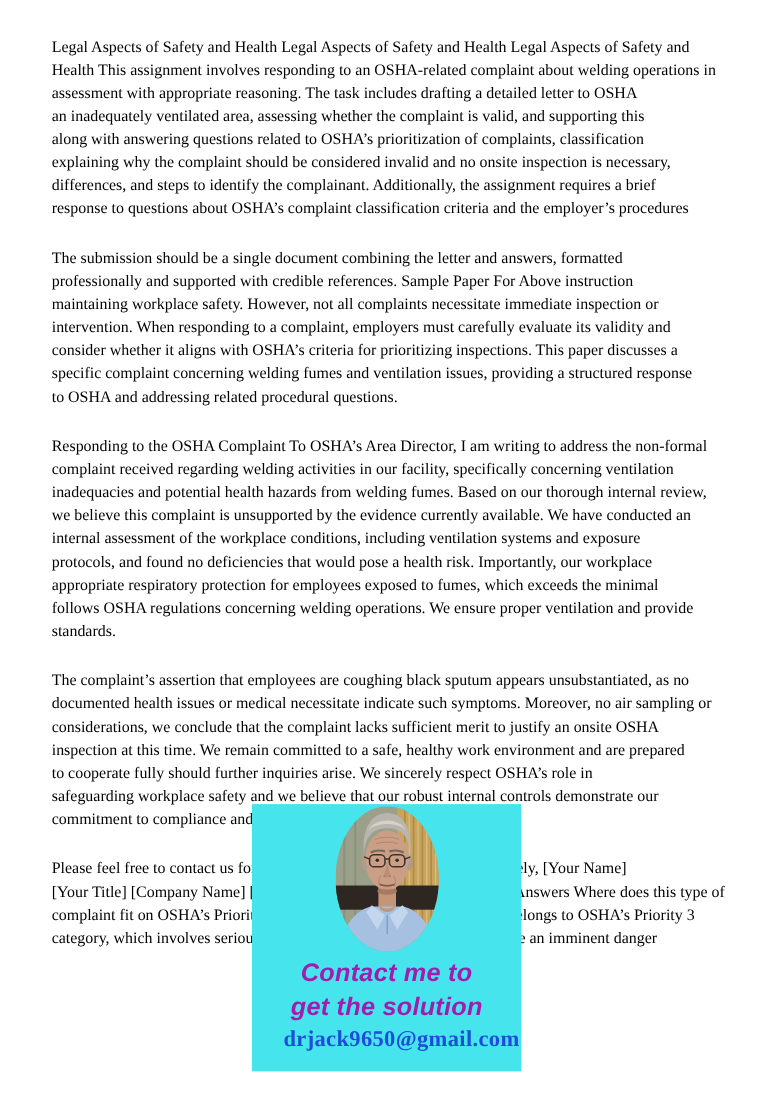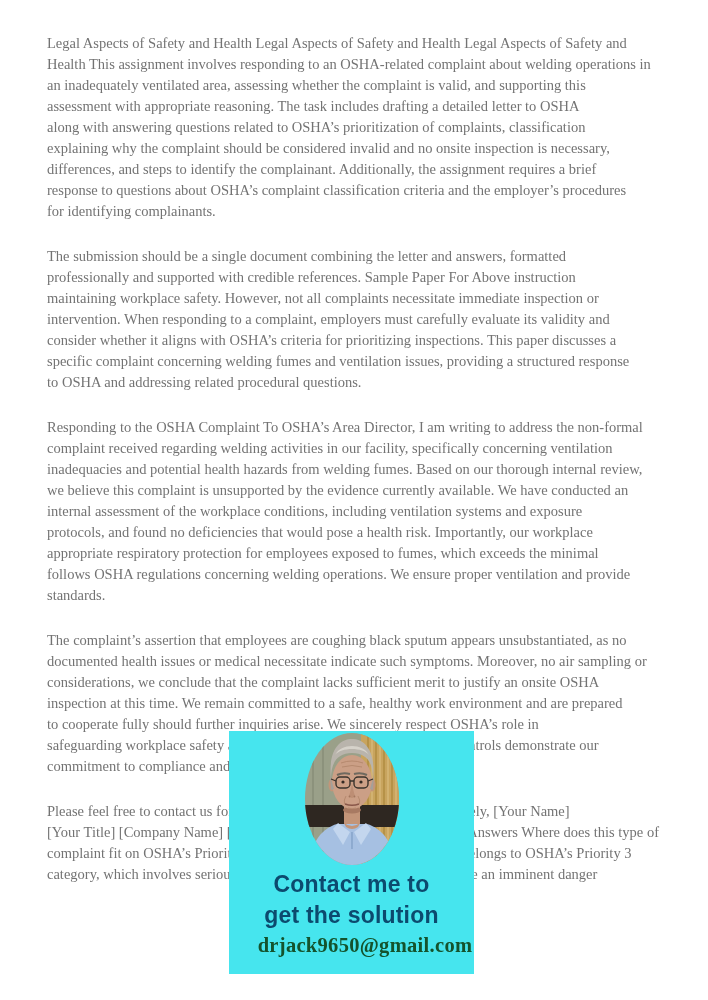--- a/index.html
+++ b/index.html
@@ -53,31 +53,30 @@
     font-weight: bold;
     font-size: 20.5px;
     letter-spacing: 0.3px;
   }
 </style>
 </head>
 <body style="background: rgb(255, 255, 255);">
 
 <div class="page">
 
-  <div class="doc-body" style="color: #737373;">
+  <div class="doc-body" style="color: #000000;">
       <div class="para">
         <div class="line">Legal Aspects of Safety and Health Legal Aspects of Safety and Health Legal Aspects of Safety and</div>
         <div class="line">Health This assignment involves responding to an OSHA-related complaint about welding operations in</div>
+        <div class="line">assessment with appropriate reasoning. The task includes drafting a detailed letter to OSHA</div>
         <div class="line">an inadequately ventilated area, assessing whether the complaint is valid, and supporting this</div>
-        <div class="line">assessment with appropriate reasoning. The task includes drafting a detailed letter to OSHA</div>
         <div class="line">along with answering questions related to OSHA’s prioritization of complaints, classification</div>
         <div class="line">explaining why the complaint should be considered invalid and no onsite inspection is necessary,</div>
         <div class="line">differences, and steps to identify the complainant. Additionally, the assignment requires a brief</div>
         <div class="line">response to questions about OSHA’s complaint classification criteria and the employer’s procedures</div>
-        <div class="line">for identifying complainants.</div>
       </div>
       <div class="para">
         <div class="line">The submission should be a single document combining the letter and answers, formatted</div>
         <div class="line">professionally and supported with credible references. Sample Paper For Above instruction</div>
         <div class="line">maintaining workplace safety. However, not all complaints necessitate immediate inspection or</div>
         <div class="line">intervention. When responding to a complaint, employers must carefully evaluate its validity and</div>
         <div class="line">consider whether it aligns with OSHA’s criteria for prioritizing inspections. This paper discusses a</div>
         <div class="line">specific complaint concerning welding fumes and ventilation issues, providing a structured response</div>
         <div class="line">to OSHA and addressing related procedural questions.</div>
       </div>
@@ -157,20 +156,20 @@
         <circle cx="44.5" cy="63.5" r="0.9" fill="#a2765e"></circle>
         <circle cx="49.5" cy="63.5" r="0.9" fill="#a2765e"></circle>
 
         <path d="M41,63 q-2.5,4 -1.5,8" stroke="#b08468" stroke-width="0.8" fill="none"></path>
         <path d="M53,63 q2.5,4 1.5,8" stroke="#b08468" stroke-width="0.8" fill="none"></path>
 
         <path d="M40,71 q7,2.5 14,0" stroke="#8a584a" stroke-width="1.6" fill="none"></path>
         <path d="M43,75 q4,1.5 8,0" stroke="#b08468" stroke-width="0.8" fill="none"></path>
       </svg>
     </div>
-    <div class="promo-heading" style="color: #0c4a6e;">
+    <div class="promo-heading" style="color: #a21caf; font-style: italic;">
       <div>Contact me to</div>
       <div>get the solution</div>
     </div>
-    <div class="promo-email" style="color: #14532d; padding-left: 27px;">drjack9650@gmail.com</div>
+    <div class="promo-email" style="color: #1d4ed8; padding-left: 27px;">drjack9650@gmail.com</div>
   </div>
 
 </div>
 
 </body></html>

